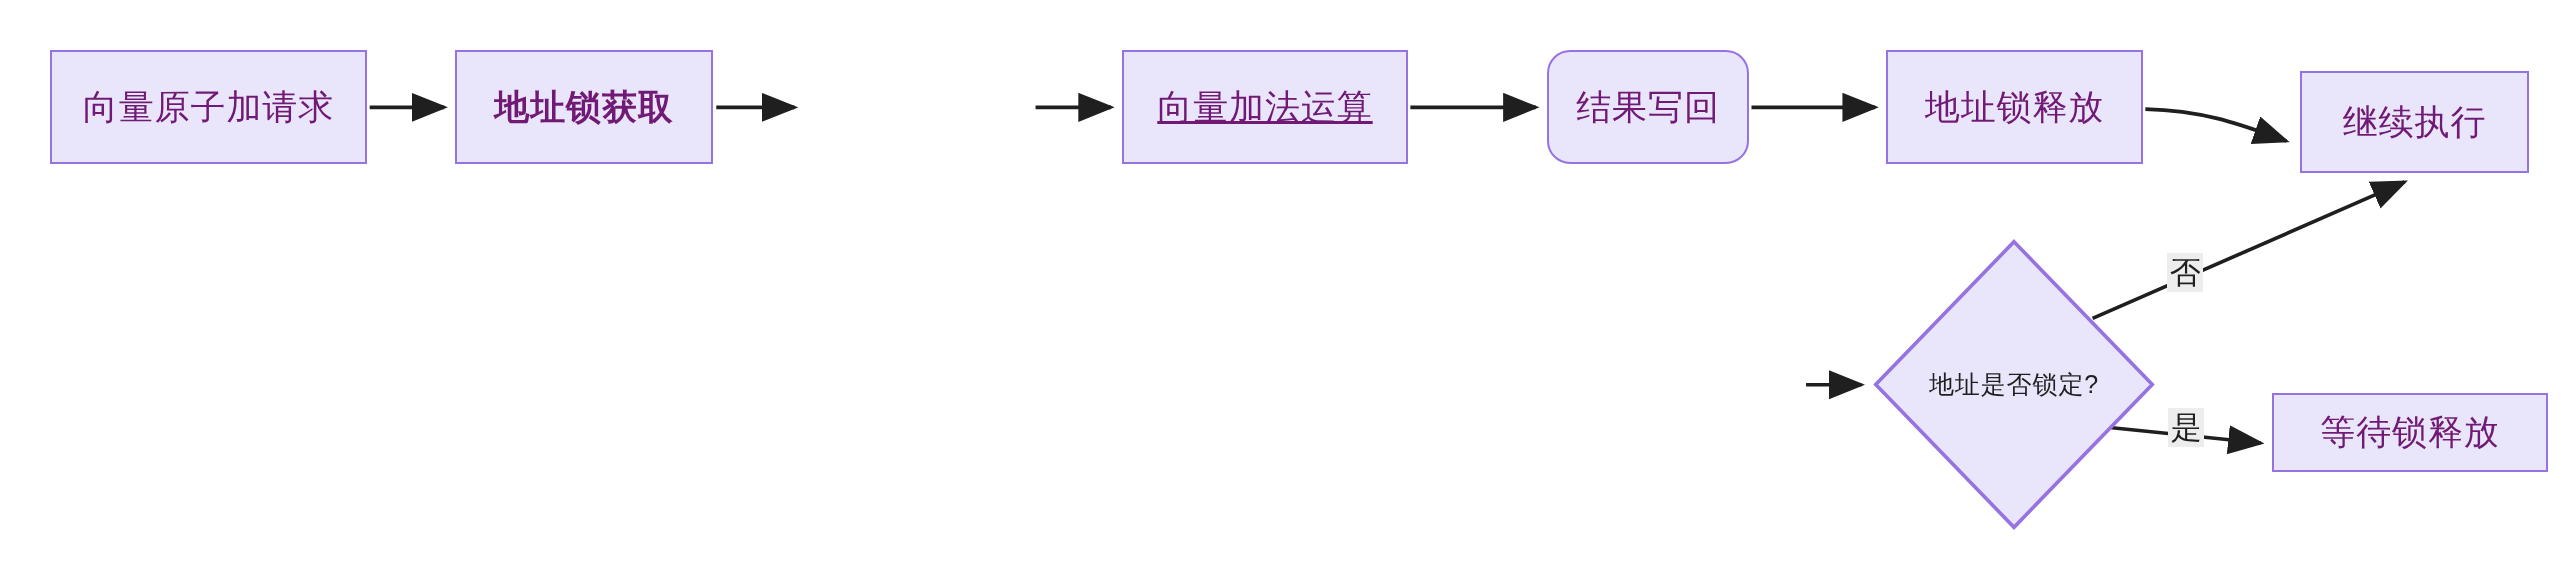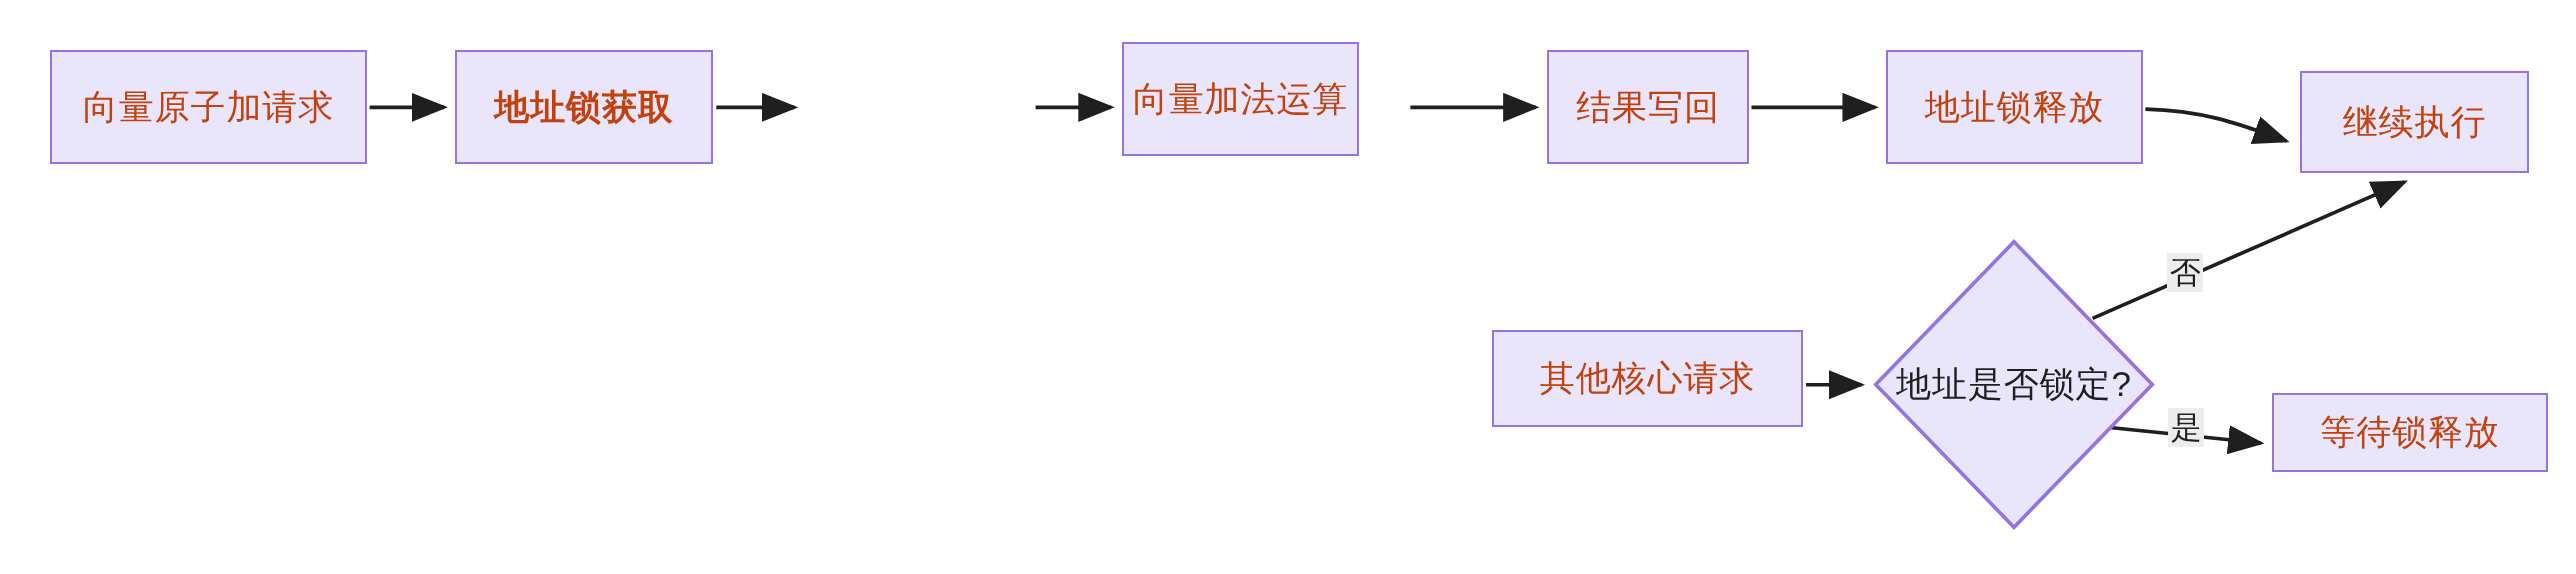--- a/index.html
+++ b/index.html
@@ -5,32 +5,32 @@
   html,body{margin:0;padding:0;background:#ffffff;}
   body{width:2576px;height:574px;font-family:"Liberation Sans","DejaVu Sans",sans-serif;}
   #canvas{position:relative;width:2576px;height:574px;overflow:hidden;background:#ffffff;}
   svg.edges{position:absolute;left:0;top:0;width:2576px;height:574px;overflow:visible;}
   .node{
     position:absolute;
     background:#e9e6fb;
     border:2.7px solid #9673e0;
     box-sizing:border-box;
     display:flex;align-items:center;justify-content:center;
-    color:#c2410c;
+    color:#701a75;
     font-size:35px;
     letter-spacing:0.9px;
     white-space:nowrap;
     z-index:3;
   }
   .diamond-wrap{position:absolute;z-index:3;}
   .diamond-shape{position:absolute;left:0;top:0;width:100%;height:100%;}
   .diamond-label{
     position:absolute;left:0;top:0;width:100%;height:100%;
     display:flex;align-items:center;justify-content:center;
-    font-size:35px;color:#1f1f1f;white-space:nowrap;letter-spacing:0.9px;
+    font-size:25px;color:#1f1f1f;white-space:nowrap;letter-spacing:0.9px;
   }
   .edge-label{
     position:absolute;z-index:4;
     background:#ededed;
     color:#1f1f1f;
     font-size:31px;
     line-height:1.15;
     padding:1.8px 2.7px;
     white-space:nowrap;
   }
@@ -64,29 +64,28 @@
     <path d="M2300,350 L2643,200" fill="none" stroke="#1f1f1f" stroke-width="4" marker-end="url(#arrow)"></path>
 
     <path d="M2300,468 L2485,487" fill="none" stroke="#1f1f1f" stroke-width="4" marker-end="url(#arrow)"></path>
   </svg>
 
   <div class="node" style="left:50px;top:50px;width:317px;height:114px;">向量原子加请求</div>
 
   <div class="node" style="left:455px;top:50px;width:258px;height:114px;font-weight:bold;">地址锁获取</div>
 
 
-  <div class="node" style="left:1122px;top:42px;width:237px;height:114px;">向量加法运算</div>
+  <div class="node" style="left:1122px;top:50px;width:286px;height:114px;text-decoration:underline;">向量加法运算</div>
 
-  <div class="node" style="left:1547px;top:50px;width:202px;height:114px;">结果写回</div>
+  <div class="node" style="left:1547px;top:50px;width:202px;height:114px;border-radius:23px;">结果写回</div>
 
   <div class="node" style="left:2300px;top:71px;width:229px;height:102px;">继续执行</div>
 
   <div class="node" style="left:1886px;top:50px;width:257px;height:114px;">地址锁释放</div>
 
-  <div class="node" style="left:1492px;top:330px;width:311px;height:97px;">其他核心请求</div>
 
   <div class="diamond-wrap" style="left:1873px;top:239px;width:282px;height:291px;">
     <svg class="diamond-shape" viewBox="0 0 310 320" preserveAspectRatio="none">
       <polygon points="155,3 307,160 155,317 3,160" fill="#e9e6fb" stroke="#9673e0" stroke-width="4"></polygon>
     </svg>
     <div class="diamond-label">地址是否锁定?</div>
   </div>
 
   <div class="node" style="left:2272px;top:393px;width:276px;height:79px;">等待锁释放</div>
 

